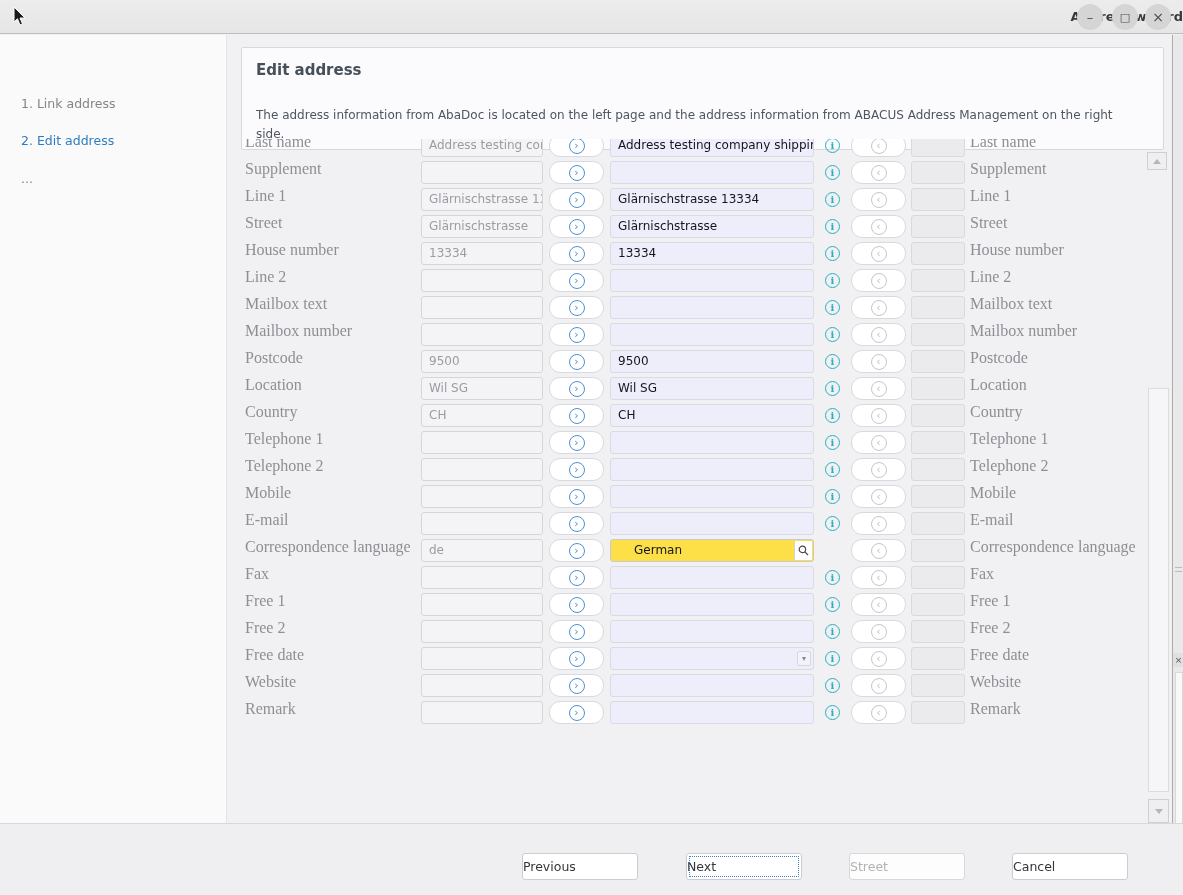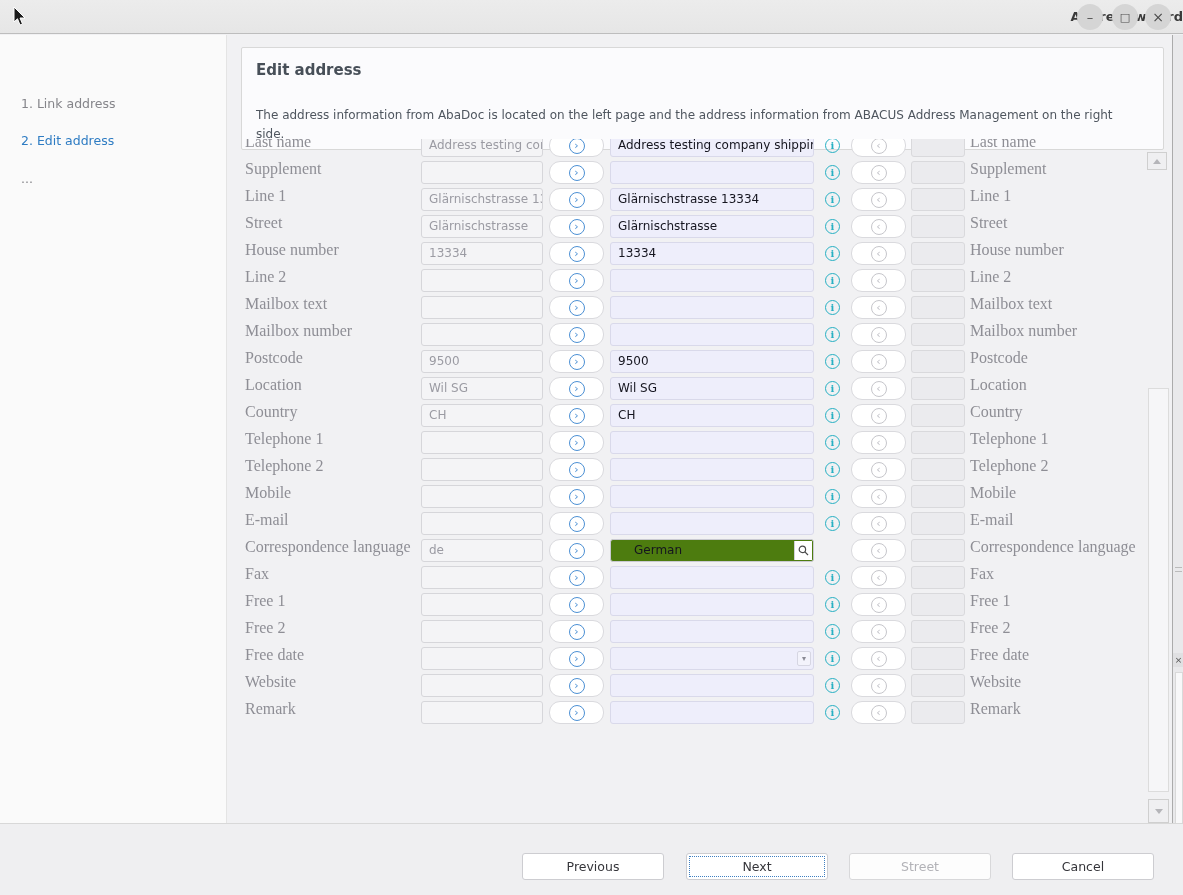--- a/index.html
+++ b/index.html
@@ -59,21 +59,21 @@
   .cell-label { position:absolute; left:11px; top:1px; width:172px; font-size:16px; color:#8e8e95;
                 white-space:nowrap; overflow:hidden;font-family:Liberation Serif, serif; }
   .cell-label.right { left:736px; width:195px; }
   .field {
     position:absolute; top:2px; height:23px; border-radius:3px;
     font-size:12px; line-height:21px; padding:0 7px;
     white-space:nowrap; overflow:hidden;
   }
   .f-abadoc { left:187px; width:122px; background:#f4f4f6; border:1px solid #d6d6da; color:#9b9ba3; }
   .f-abacus { left:376px; width:204px; background:#eeeefb; border:1px solid #d9d9ea; color:#15151f; }
-  .f-abacus.white { background:#4d7c0f; border-color:#c9c9d2; padding-right:22px;padding-left:23px; }
+  .f-abacus.white { background:#fde047; border-color:#c9c9d2; padding-right:22px;padding-left:23px; }
   .f-abacus.dd { padding-right:20px; }
   .f-small  { left:677px; width:54px; background:#ebebee; border:1px solid #d9d9dc; }
   .pill-btn {
     position:absolute; top:2px; width:55px; height:23px; border-radius:11px;
     background:#ffffff; border:1px solid #dadade;
     display:flex; align-items:center; justify-content:center;
   }
   .pill-btn.fwd  { left:315px; }
   .pill-btn.back { left:617px; }
   .circ {
@@ -123,23 +123,23 @@
   .edge-close { position:absolute; left:0px; top:618px; width:11px; height:14px;
                 background:#e0e0e2; color:#555; font-size:9px; line-height:14px; text-align:center; }
   .edge-panel { position:absolute; left:2px; top:637px; width:8px; height:173px;
                 background:#f8f8f9; border:1px solid #d9d9d9; }
   
   .footer {
     position:absolute; left:0; top:823px; width:1183px; height:72px;
     background:#efeff1; border-top:1px solid #d8d8d8;
   }
   .btn {
-    position:absolute; top:29px; width:142px; height:27px;
+    position:absolute; top:29px; width:116px; height:27px;
     background:#ffffff; border:1px solid #cdcdd1; border-radius:3px;
-    font-size:12.5px; color:#35353a; text-align:center; line-height:25px;
+    font-size:12.5px; color:#35353a; line-height:25px;
   }
   .btn.previous { left:522px; }
   .btn.next     { left:686px; outline:1px dotted #3f7fc1; outline-offset:-4px; }
   .btn.finish   { left:849px; color:#b2b2b7; background:#fdfdfd; border-color:#d8d8da; }
   .btn.cancel   { left:1012px; }
 </style>
 </head>
 <body>
 
 <div class="titlebar">

